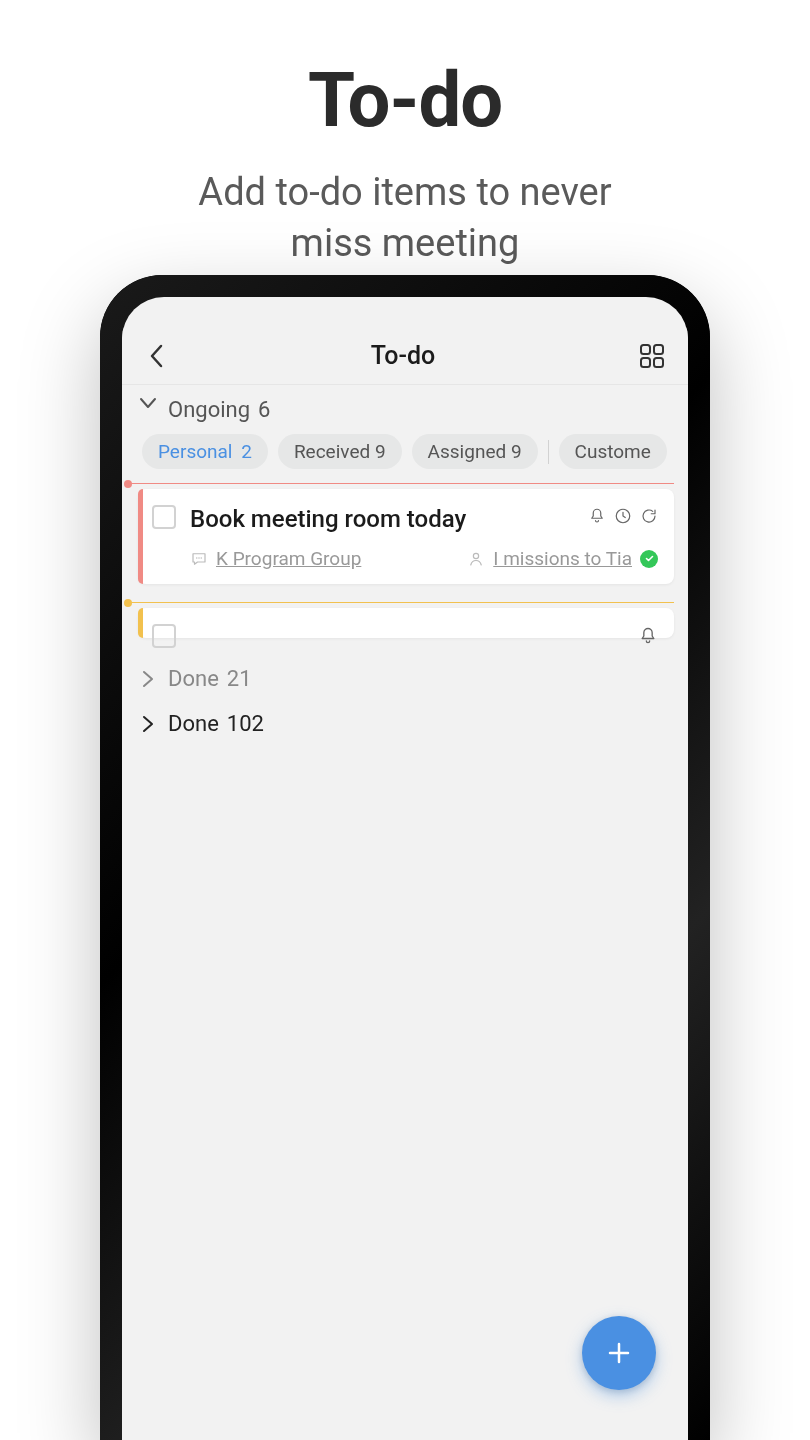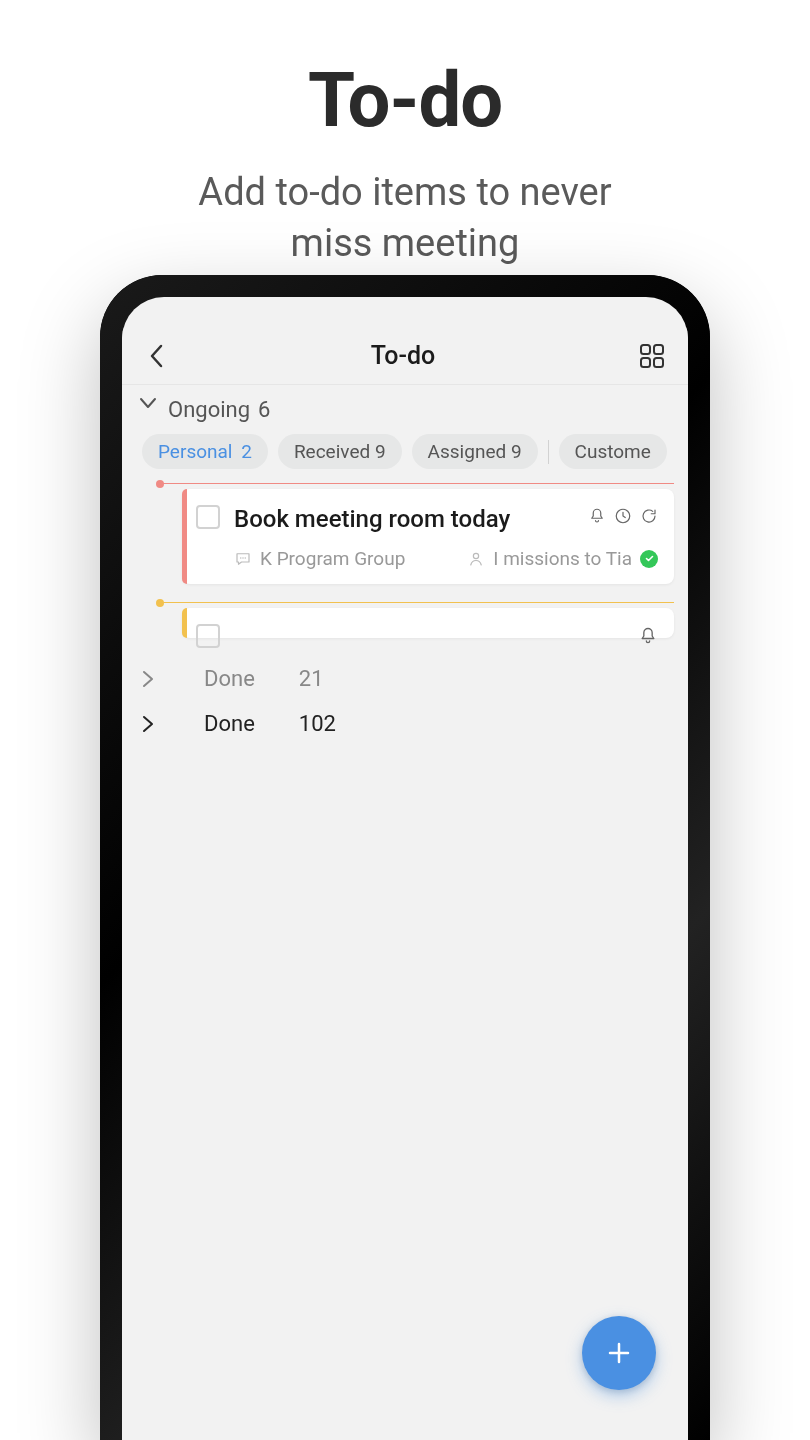--- a/index.html
+++ b/index.html
@@ -133,22 +133,21 @@
     .chip-sep {
       width: 1px;
       height: 24px;
       background: #d2d2d2;
     }
     .timeline {
       position: relative;
     }
     .card-wrap {
       position: relative;
-      padding: 6px 14px 18px 18px;
-      margin-left: 32px;
+      padding: 6px 14px 18px 6px;
     }
     .card-wrap .dot {
       position: absolute;
       left: 2px;
       top: -3px;
       width: 8px;
       height: 8px;
       border-radius: 50%;
     }
     .card-wrap .topline {
@@ -200,20 +199,21 @@
     .card-icons svg {
       display: block;
     }
     .card-meta {
       display: flex;
       align-items: flex-start;
       justify-content: space-between;
       margin-top: 14px;
       color: #999;
       font-size: 19px;
+      text-decoration: underline;
     }
     .meta-left, .meta-right {
       display: flex;
       align-items: center;
       gap: 8px;
     }
     .check-badge {
       width: 18px;
       height: 18px;
       background: #34c759;
@@ -221,21 +221,20 @@
       display: flex;
       align-items: center;
       justify-content: center;
     }
     .done-row {
       display: flex;
       align-items: center;
       padding: 10px 16px 10px 12px;
       font-size: 22px;
       cursor: pointer;
-      gap: 36px;
     }
     .done-row.dim { color: #888; }
     .done-row.dark { color: #222; }
     .done-row .chev {
       width: 28px;
       display: flex;
       justify-content: center;
       margin-right: 6px;
     }
     .fab {

